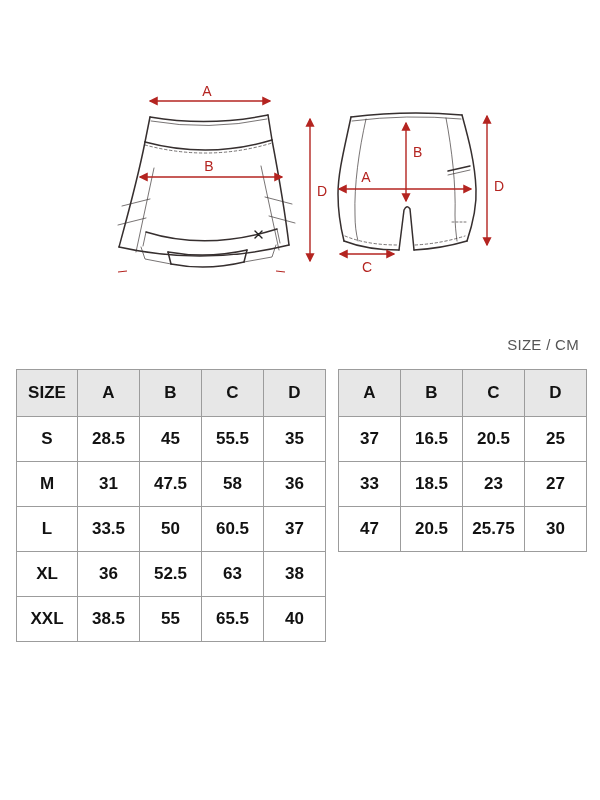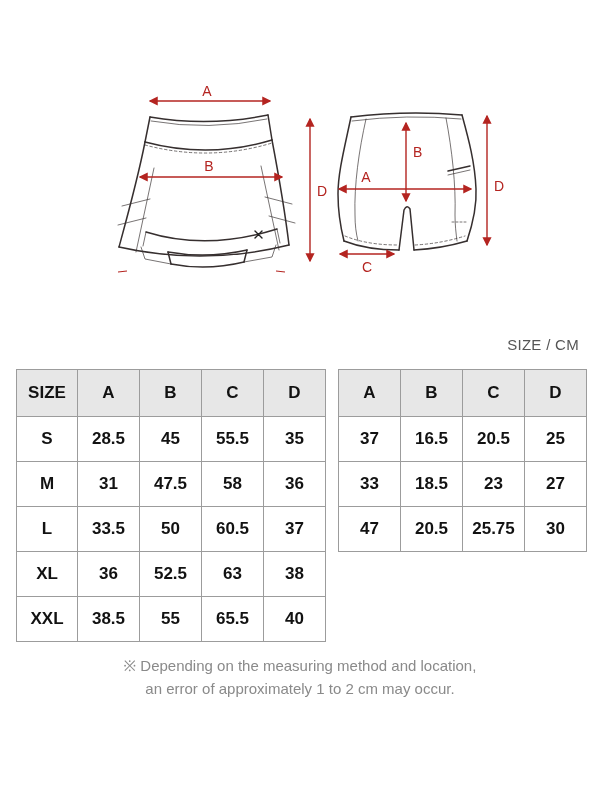--- a/index.html
+++ b/index.html
@@ -215,18 +215,14 @@
         <tr>
           <td>47</td>
           <td>20.5</td>
           <td>25.75</td>
           <td>30</td>
         </tr>
       </tbody>
     </table>
   </div>
 
-  <div class="footnote">
-    <div>※ Depending on the measuring method and location,</div>
-    <div>an error of approximately 1 to 2 cm may occur.</div>
-  </div>
 
 </div>
 
 </body></html>

